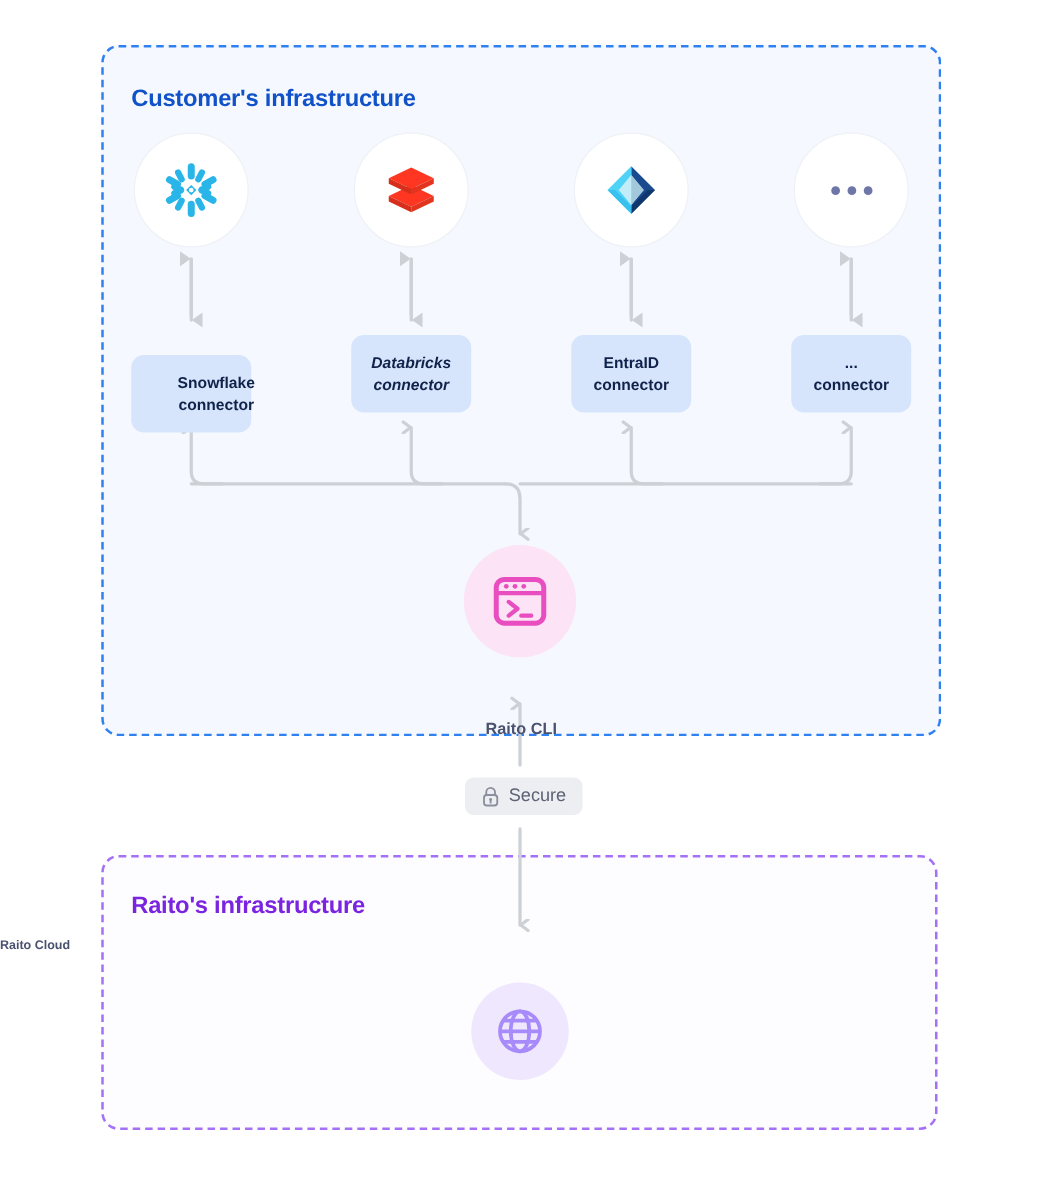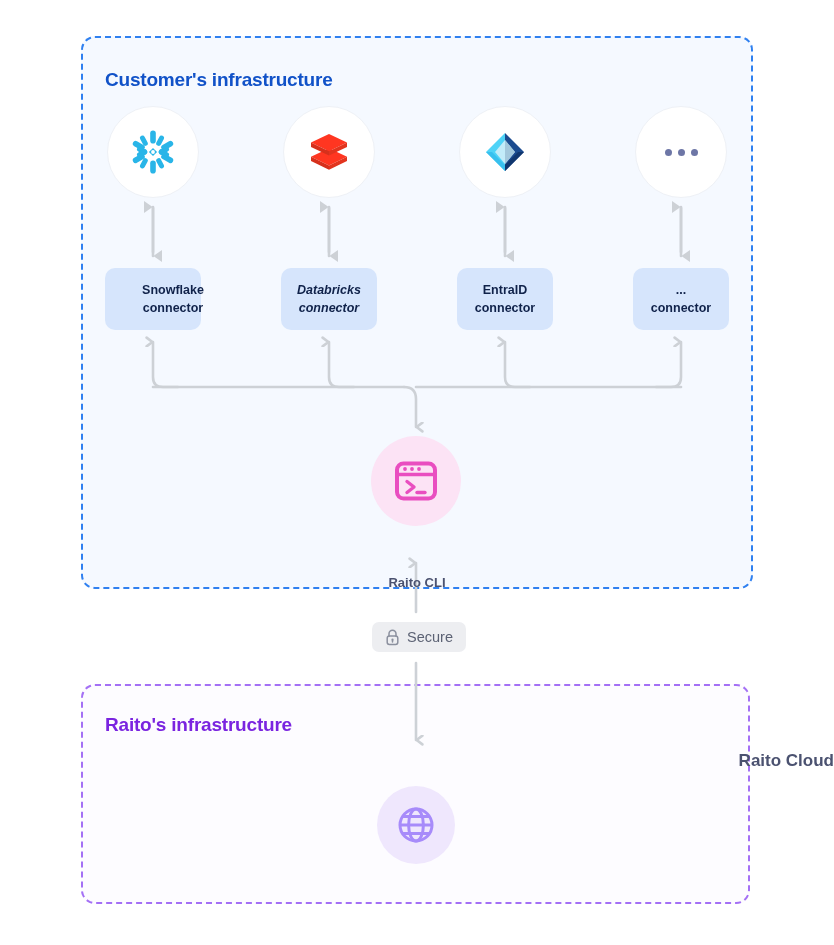--- a/index.html
+++ b/index.html
@@ -156,22 +156,22 @@
     font-size: 14.5px;
     color: #5c6274;
     white-space: nowrap;
   }
 
   
   #cloud-label {
     position: absolute;
     left: 0; top: 751px;
     width: 834px;
-    text-align: right;
-    font-size: 17px;
+    text-align: left;
+    font-size: 10px;
     font-weight: bold;
     color: #4b5270;
   }
   #cloud-circle {
     position: absolute;
     left: 377px; top: 786px;
     width: 78px; height: 78px;
     border-radius: 50%;
     background: #efe7fd;
     display: flex;
@@ -293,21 +293,21 @@
   </div>
 
   <div class="src-circle" style="left:635px; top:106px;">
     <div class="dots-icon">
       <i></i>
         <i></i>
         <i></i>
     </div>
   </div>
 
-  <div class="connector" style="left:105px; top:268px;padding-left:40px;">
+  <div class="connector" style="left:105px; top:284px;padding-left:40px;">
     <span>Snowflake</span>
     <span>connector</span>
   </div>
 
   <div class="connector" style="left:281px; top:268px;font-style:italic;">
     <span>Databricks</span>
     <span>connector</span>
   </div>
 
   <div class="connector" style="left:457px; top:268px;">

